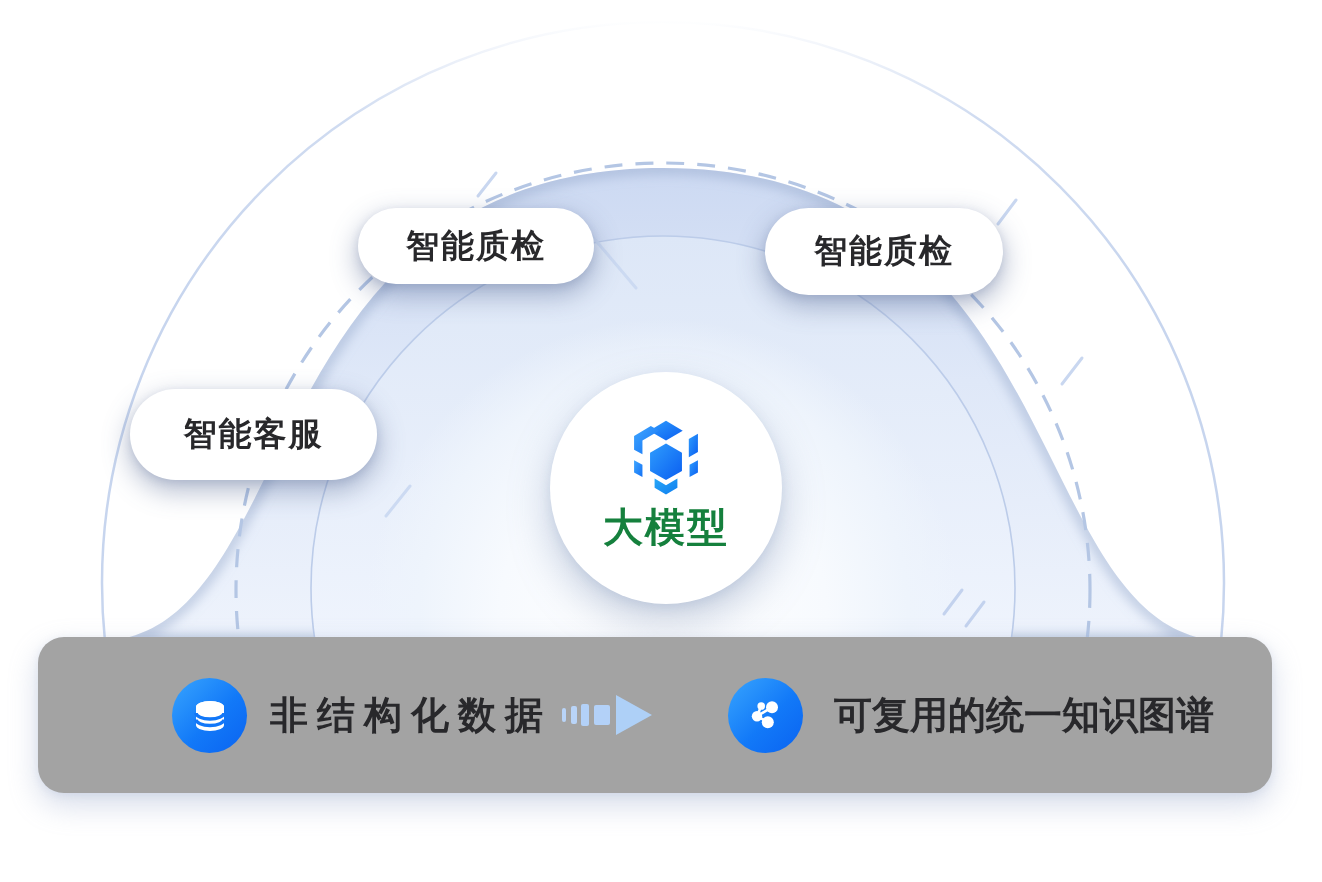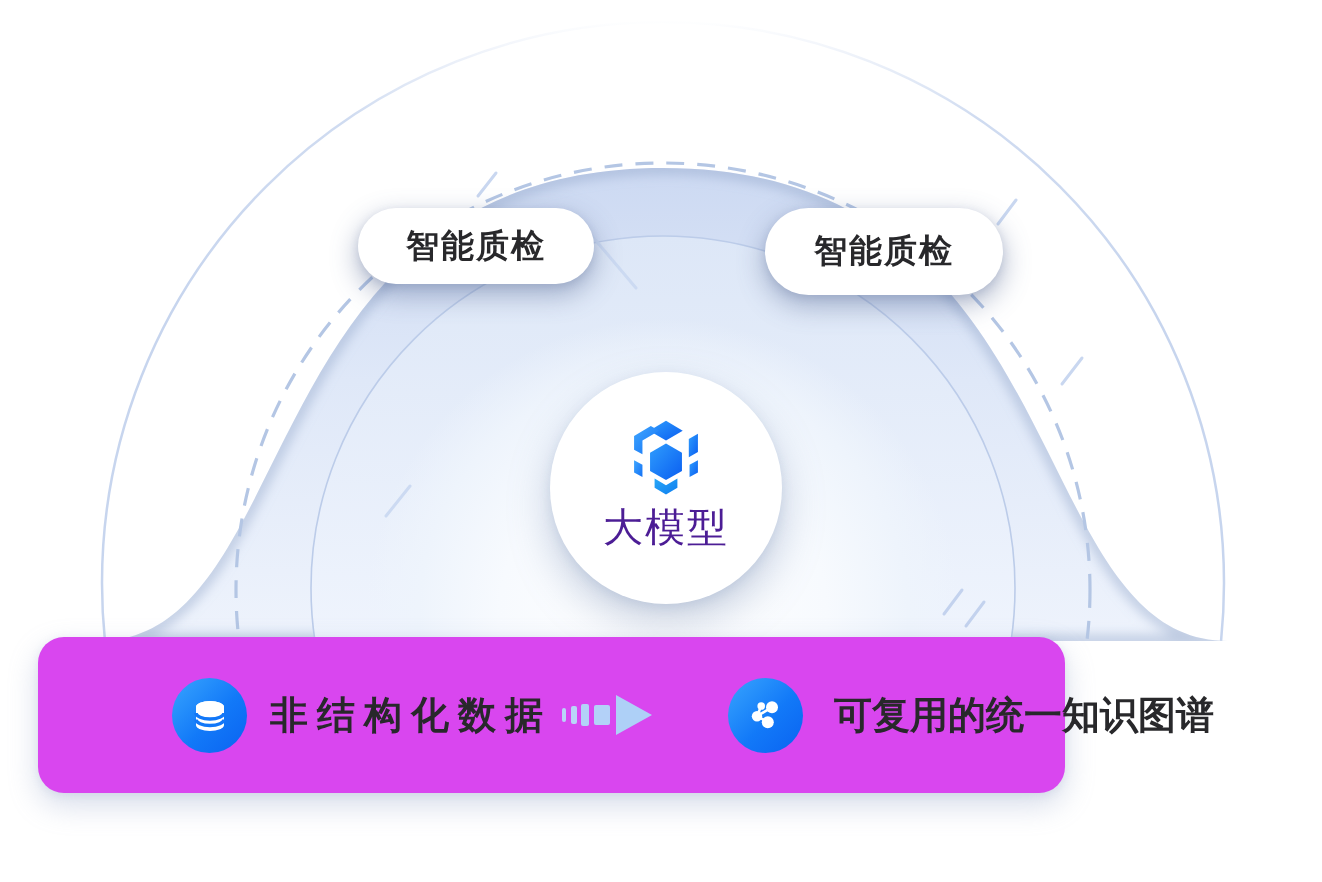--- a/index.html
+++ b/index.html
@@ -22,25 +22,25 @@
   .pill-service{left:130px;top:389px;width:247px;height:91px;}
   .pill-automation{left:942px;top:390px;width:248px;height:90px;}
   
   .hub{
     position:absolute;left:550px;top:372px;width:232px;height:232px;border-radius:50%;
     background:#ffffff;
     box-shadow:0 18px 42px rgba(104,128,172,.38), 0 4px 12px rgba(104,128,172,.15);
     display:flex;flex-direction:column;align-items:center;justify-content:center;
   }
   .hub-logo{margin-top:-6px;}
-  .hub-label{margin-top:0;font-size:40px;font-weight:400;color:#4c1d95;letter-spacing:2px;}
+  .hub-label{margin-top:0;font-size:40px;font-weight:700;color:#15803d;letter-spacing:2px;}
   
   .bar{
-    position:absolute;left:38px;top:637px;width:1027px;height:156px;border-radius:26px;
-    background:#d946ef;
+    position:absolute;left:38px;top:637px;width:1234px;height:156px;border-radius:26px;
+    background:#a3a3a3;
     box-shadow:0 12px 30px rgba(130,150,190,.33), 0 2px 8px rgba(130,150,190,.15);
   }
   .bar-group{position:absolute;top:0;height:156px;display:flex;align-items:center;}
   .bar-group-source{left:134px;}
   .bar-group-target{left:690px;gap:8px;}
   .icon-circle{
     width:75px;height:75px;border-radius:50%;flex:0 0 auto;
     background:linear-gradient(135deg,#38a5fe 0%,#1279f8 55%,#0a63f1 100%);
     display:flex;align-items:center;justify-content:center;
   }
@@ -110,20 +110,23 @@
       </g>
     </g>
   </svg>
 
   <div class="pill pill-quality">
     <span>智能质检</span>
   </div>
   <div class="pill pill-consult">
     <span>智能质检</span>
   </div>
+  <div class="pill pill-service">
+    <span>智能客服</span>
+  </div>
 
   <div class="hub">
     <svg class="hub-logo" width="76" height="84" viewBox="0 0 100 110" aria-hidden="true">
       <defs>
         <linearGradient id="lgA" x1="0" y1="0" x2="1" y2="1">
           <stop offset="0" stop-color="#2f9dfd"></stop>
             <stop offset="1" stop-color="#0a5ef1"></stop>
         </linearGradient>
         <linearGradient id="lgB" x1="0" y1="0" x2="1" y2="1">
           <stop offset="0" stop-color="#3fa6fe"></stop>

